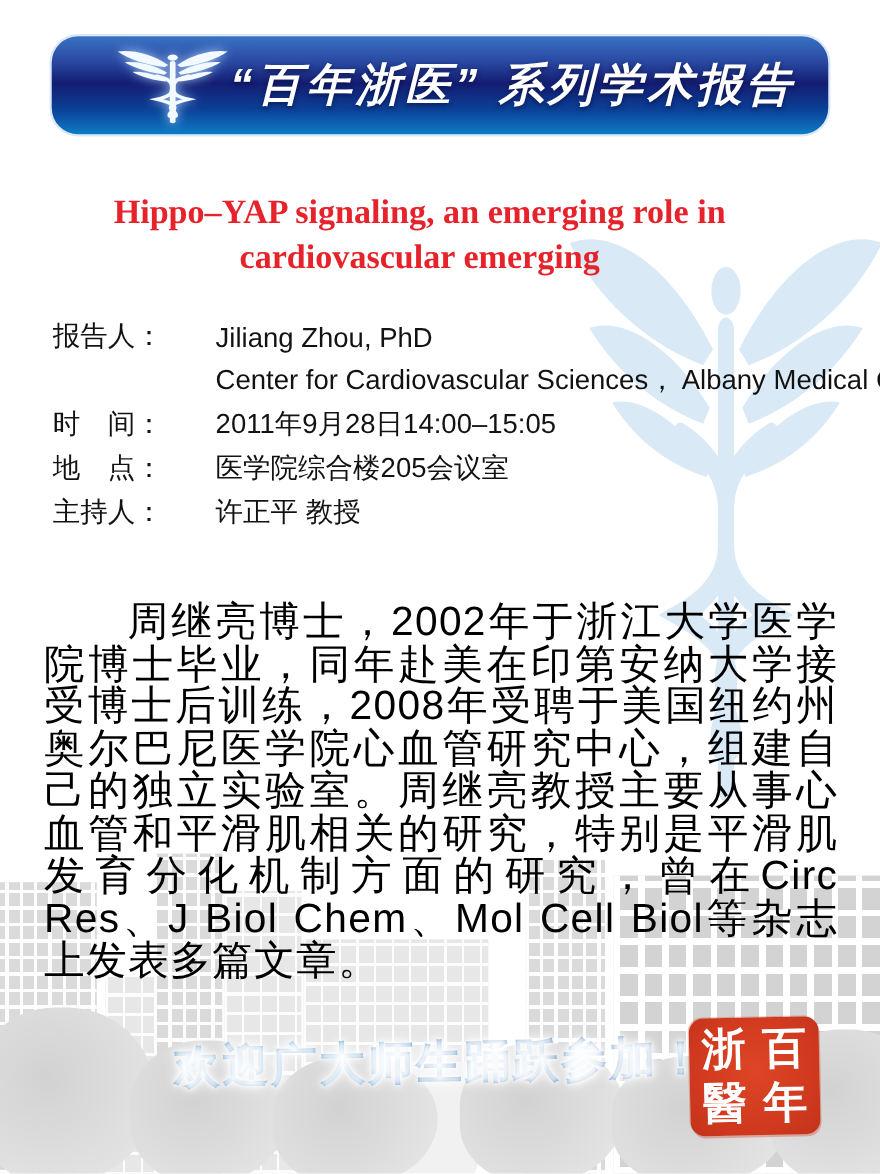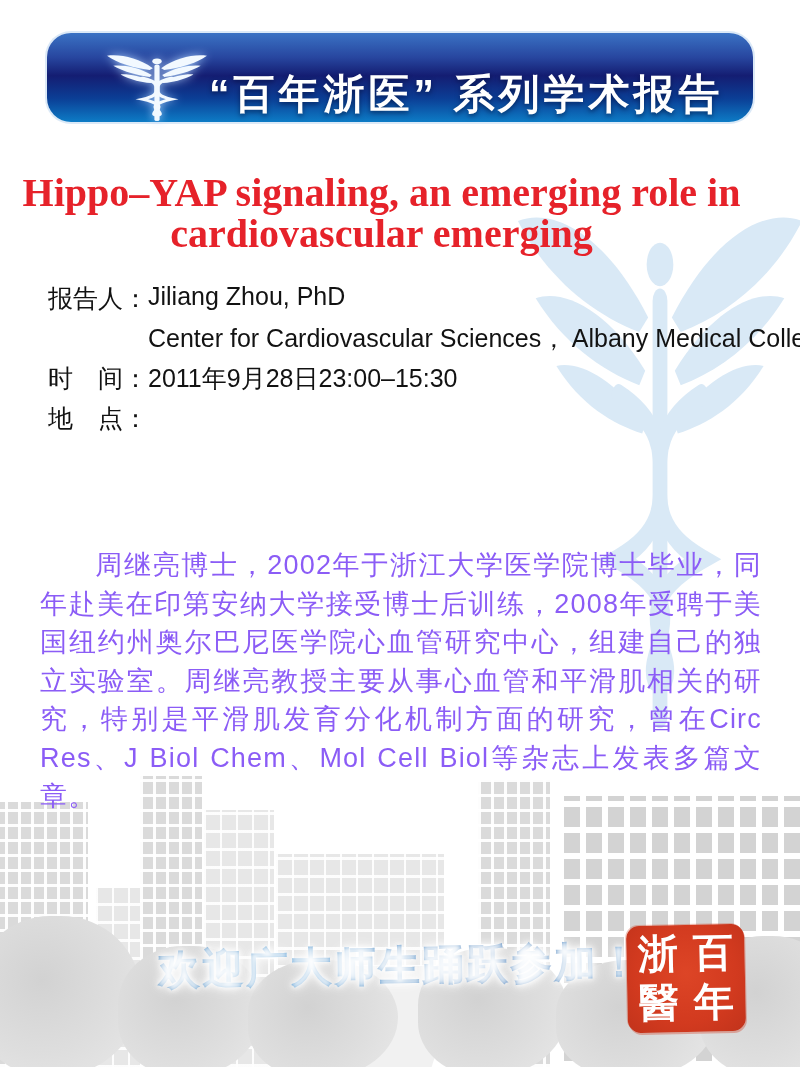--- a/index.html
+++ b/index.html
@@ -6,53 +6,53 @@
   .page{
     position:relative;width:800px;height:1067px;overflow:hidden;
     background:#ffffff;font-family:"Liberation Sans","DejaVu Sans",sans-serif;
   }
   
   .banner{
     position:absolute;left:47px;top:33px;width:706px;height:89px;
     border-radius:24px;
     background:linear-gradient(180deg,#3a72c4 0%,#27459e 28%,#141d72 48%,#0b3f96 74%,#0d7cc6 100%);
     box-shadow:0 0 0 2px rgba(190,215,240,.55);
-    display:flex;align-items:flex-end;z-index:2;
+    display:flex;align-items:center;z-index:2;font-style:italic;
   }
   .banner-logo{
     width:104px;height:70px;margin-left:58px;flex:0 0 auto;
     color:#f2f9ff;filter:drop-shadow(0 0 5px rgba(170,210,255,.95));
   }
   .banner-title{
     flex:1;text-align:center;padding-right:46px;
     color:#ffffff;font-size:41px;font-weight:bold;letter-spacing:4px;
     text-shadow:0 2px 5px rgba(2,8,40,.55);white-space:nowrap;
   }
   
   .watermark{
     position:absolute;left:512px;top:192px;width:296px;height:628px;
     color:#d9e9f6;z-index:0;
   }
   
   .lecture-title{
     position:absolute;left:0;top:172px;width:763px;z-index:2;
     text-align:center;color:#e6222a;
     font-family:"Liberation Serif","DejaVu Serif",serif;
-    font-weight:bold;font-size:40px;line-height:41px;
+    font-weight:bold;font-size:31px;line-height:41px;
   }
   
   .details{position:absolute;left:48px;top:282px;width:720px;z-index:2;
     font-size:25px;color:#121212;}
-  .drow{display:flex;height:40px;align-items:flex-start;}
+  .drow{display:flex;height:40px;align-items:flex-end;}
   .dlabel{flex:0 0 100px;white-space:nowrap;}
-  .dval{white-space:nowrap;}
+  .dval{white-space:nowrap;margin-left:48px;}
   
   .bio{
     position:absolute;left:40px;top:546px;width:722px;z-index:2;margin:0;
-    font-size:27px;line-height:38.5px;color:#8b5cf6;
+    font-size:37px;line-height:38.5px;color:#000000;
     text-align:justify;text-indent:2.05em;letter-spacing:1.2px;
   }
   
   .campus{position:absolute;left:0;top:768px;width:800px;height:299px;overflow:hidden;z-index:1;}
   .bldg{
     position:absolute;
     background:
       repeating-linear-gradient(0deg,rgba(255,255,255,.95) 0 3px,transparent 3px 15px),
       repeating-linear-gradient(90deg,rgba(255,255,255,.95) 0 3px,transparent 3px 13px),
       #dadada;
@@ -139,24 +139,29 @@
     <div class="drow">
       <span class="dlabel">报告人：</span>
       <span class="dval">Jiliang Zhou, PhD</span>
     </div>
     <div class="drow">
       <span class="dlabel"></span>
       <span class="dval">Center for Cardiovascular Sciences， Albany Medical College</span>
     </div>
     <div class="drow">
       <span class="dlabel">时　间：</span>
-      <span class="dval">2011年9月28日23:00–15:30</span>
+      <span class="dval">2011年9月28日14:00–15:05</span>
     </div>
     <div class="drow">
       <span class="dlabel">地　点：</span>
+      <span class="dval">医学院综合楼205会议室</span>
+    </div>
+    <div class="drow">
+      <span class="dlabel">主持人：</span>
+      <span class="dval">许正平 教授</span>
     </div>
   </div>
 
   <p class="bio">周继亮博士，2002年于浙江大学医学院博士毕业，同年赴美在印第安纳大学接受博士后训练，2008年受聘于美国纽约州奥尔巴尼医学院心血管研究中心，组建自己的独立实验室。周继亮教授主要从事心血管和平滑肌相关的研究，特别是平滑肌发育分化机制方面的研究，曾在Circ Res、J Biol Chem、Mol Cell Biol等杂志上发表多篇文章。</p>
 
   <div class="campus">
     <div class="bldg" style="left:-8px;top:34px;width:96px;height:265px"></div>
     <div class="bldg light" style="left:96px;top:120px;width:46px;height:180px"></div>
     <div class="bldg" style="left:140px;top:8px;width:62px;height:291px"></div>
     <div class="bldg light" style="left:204px;top:42px;width:70px;height:257px"></div>

